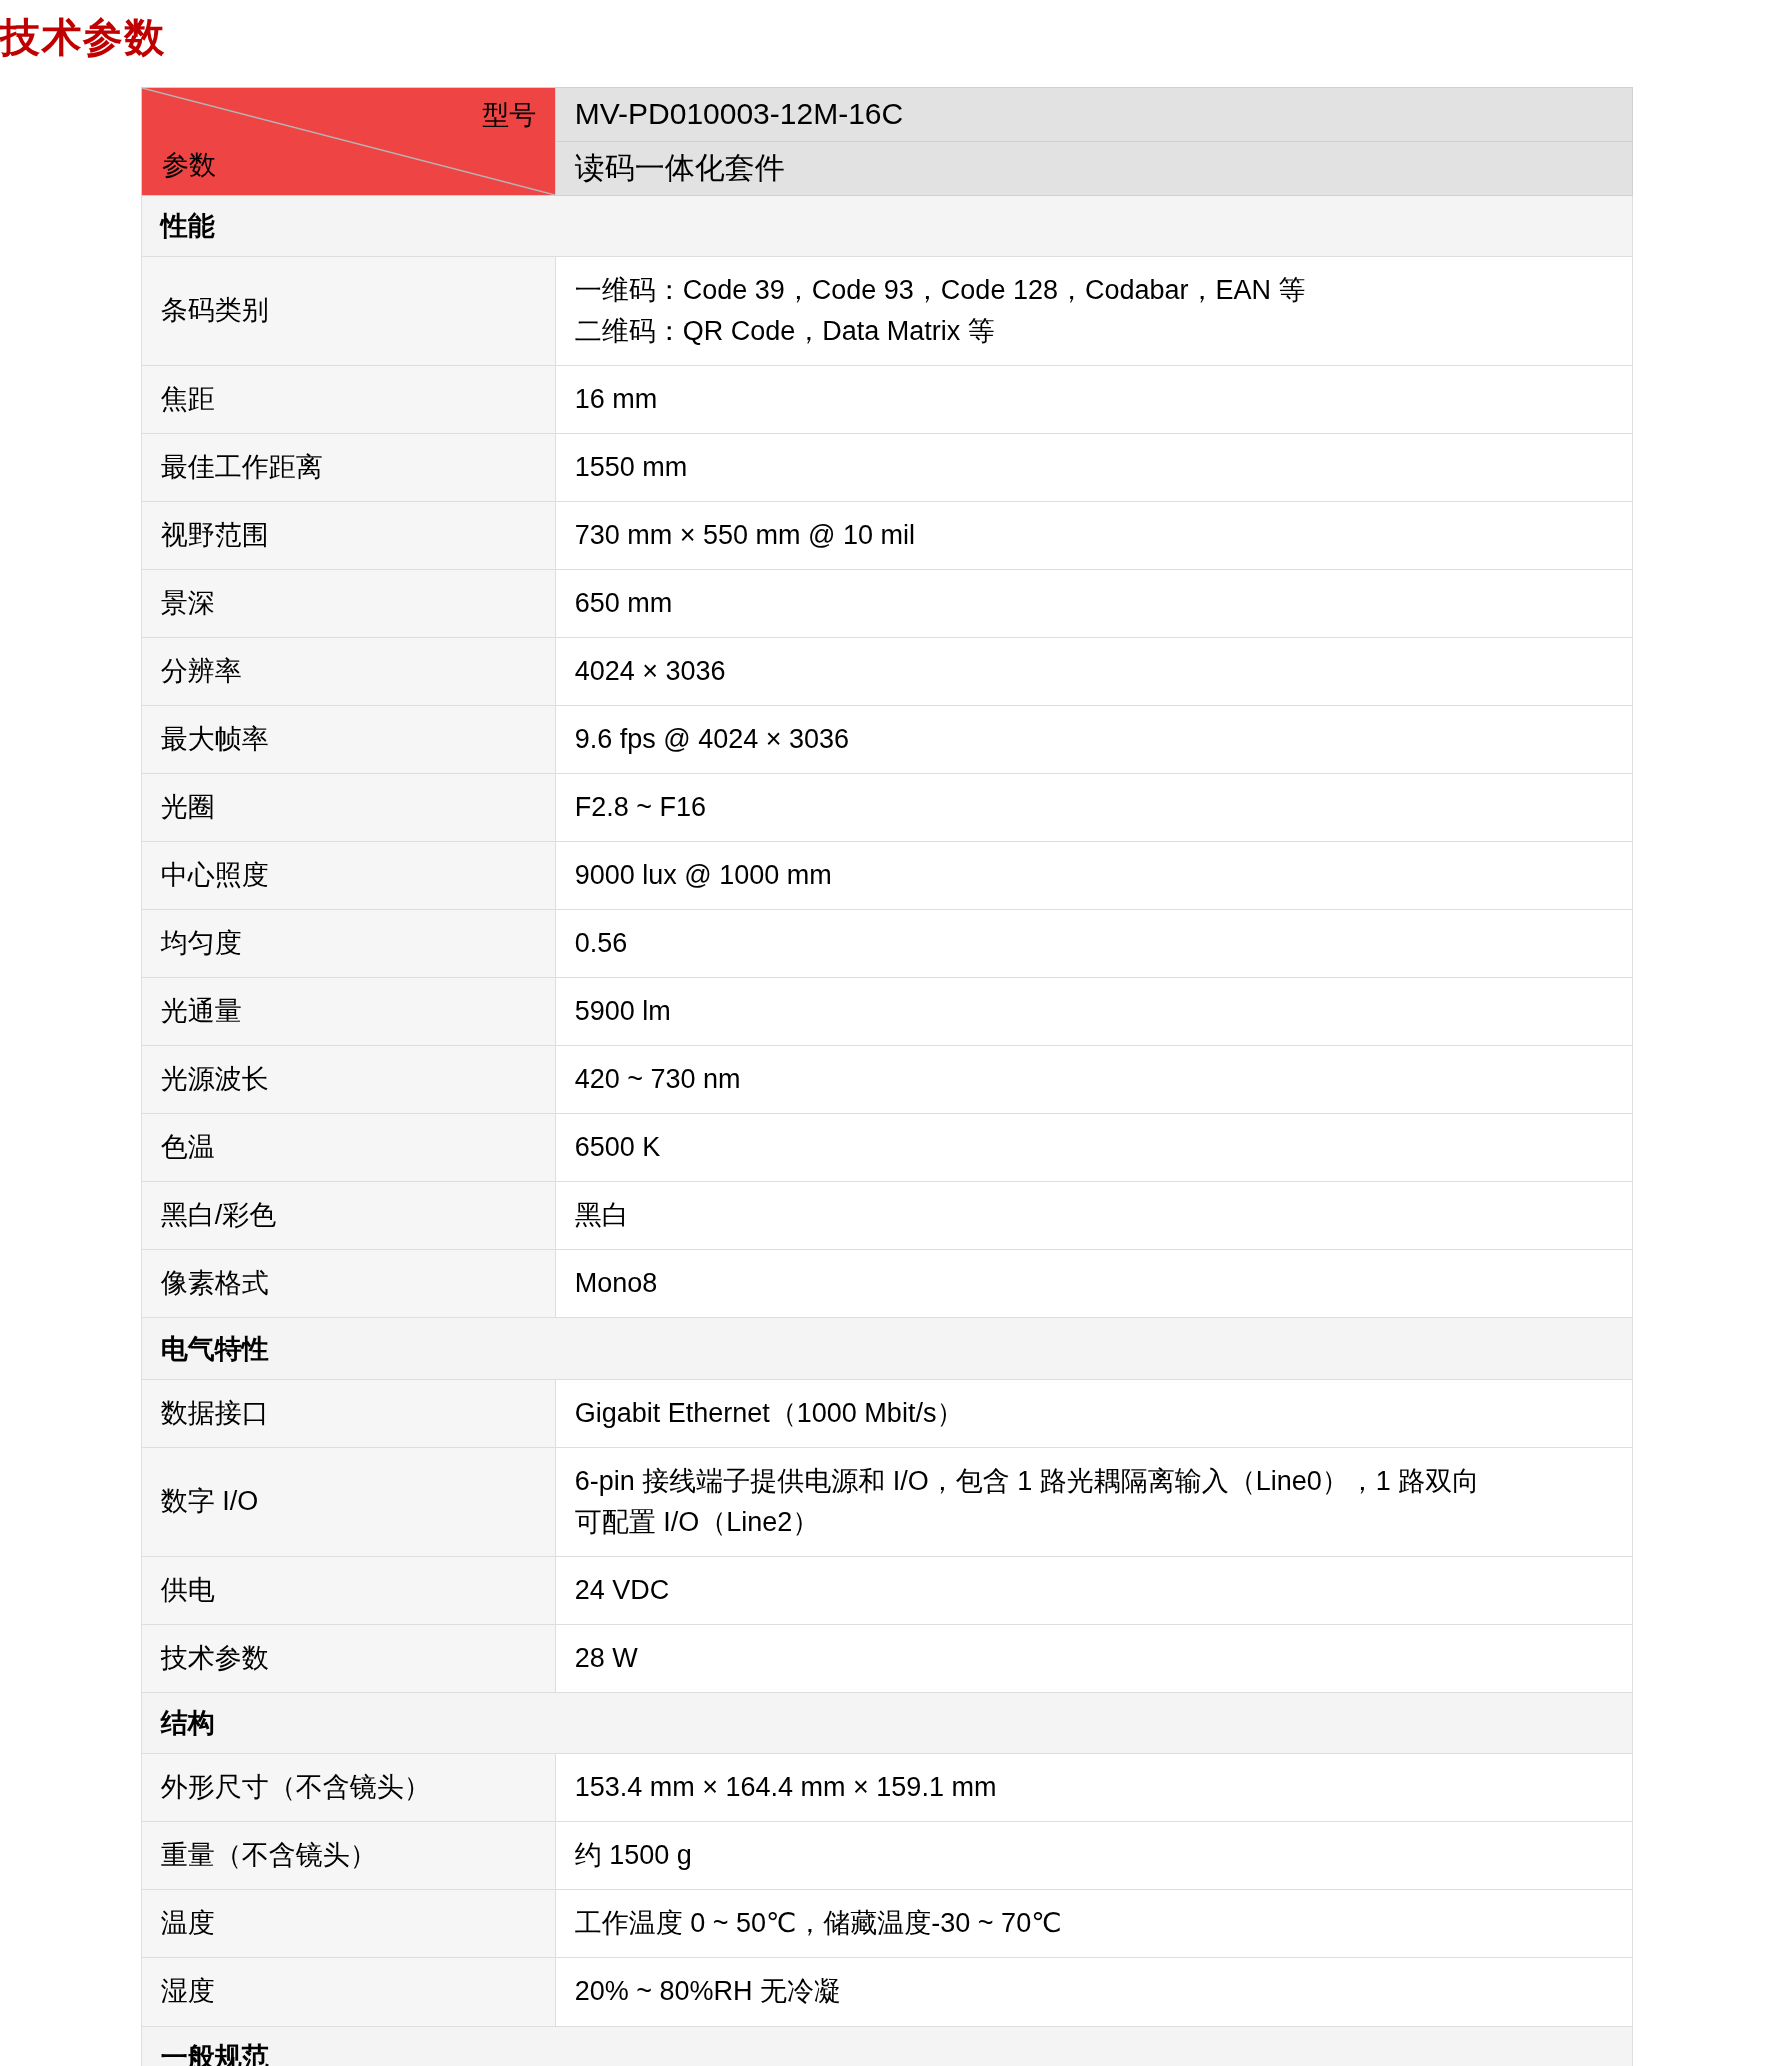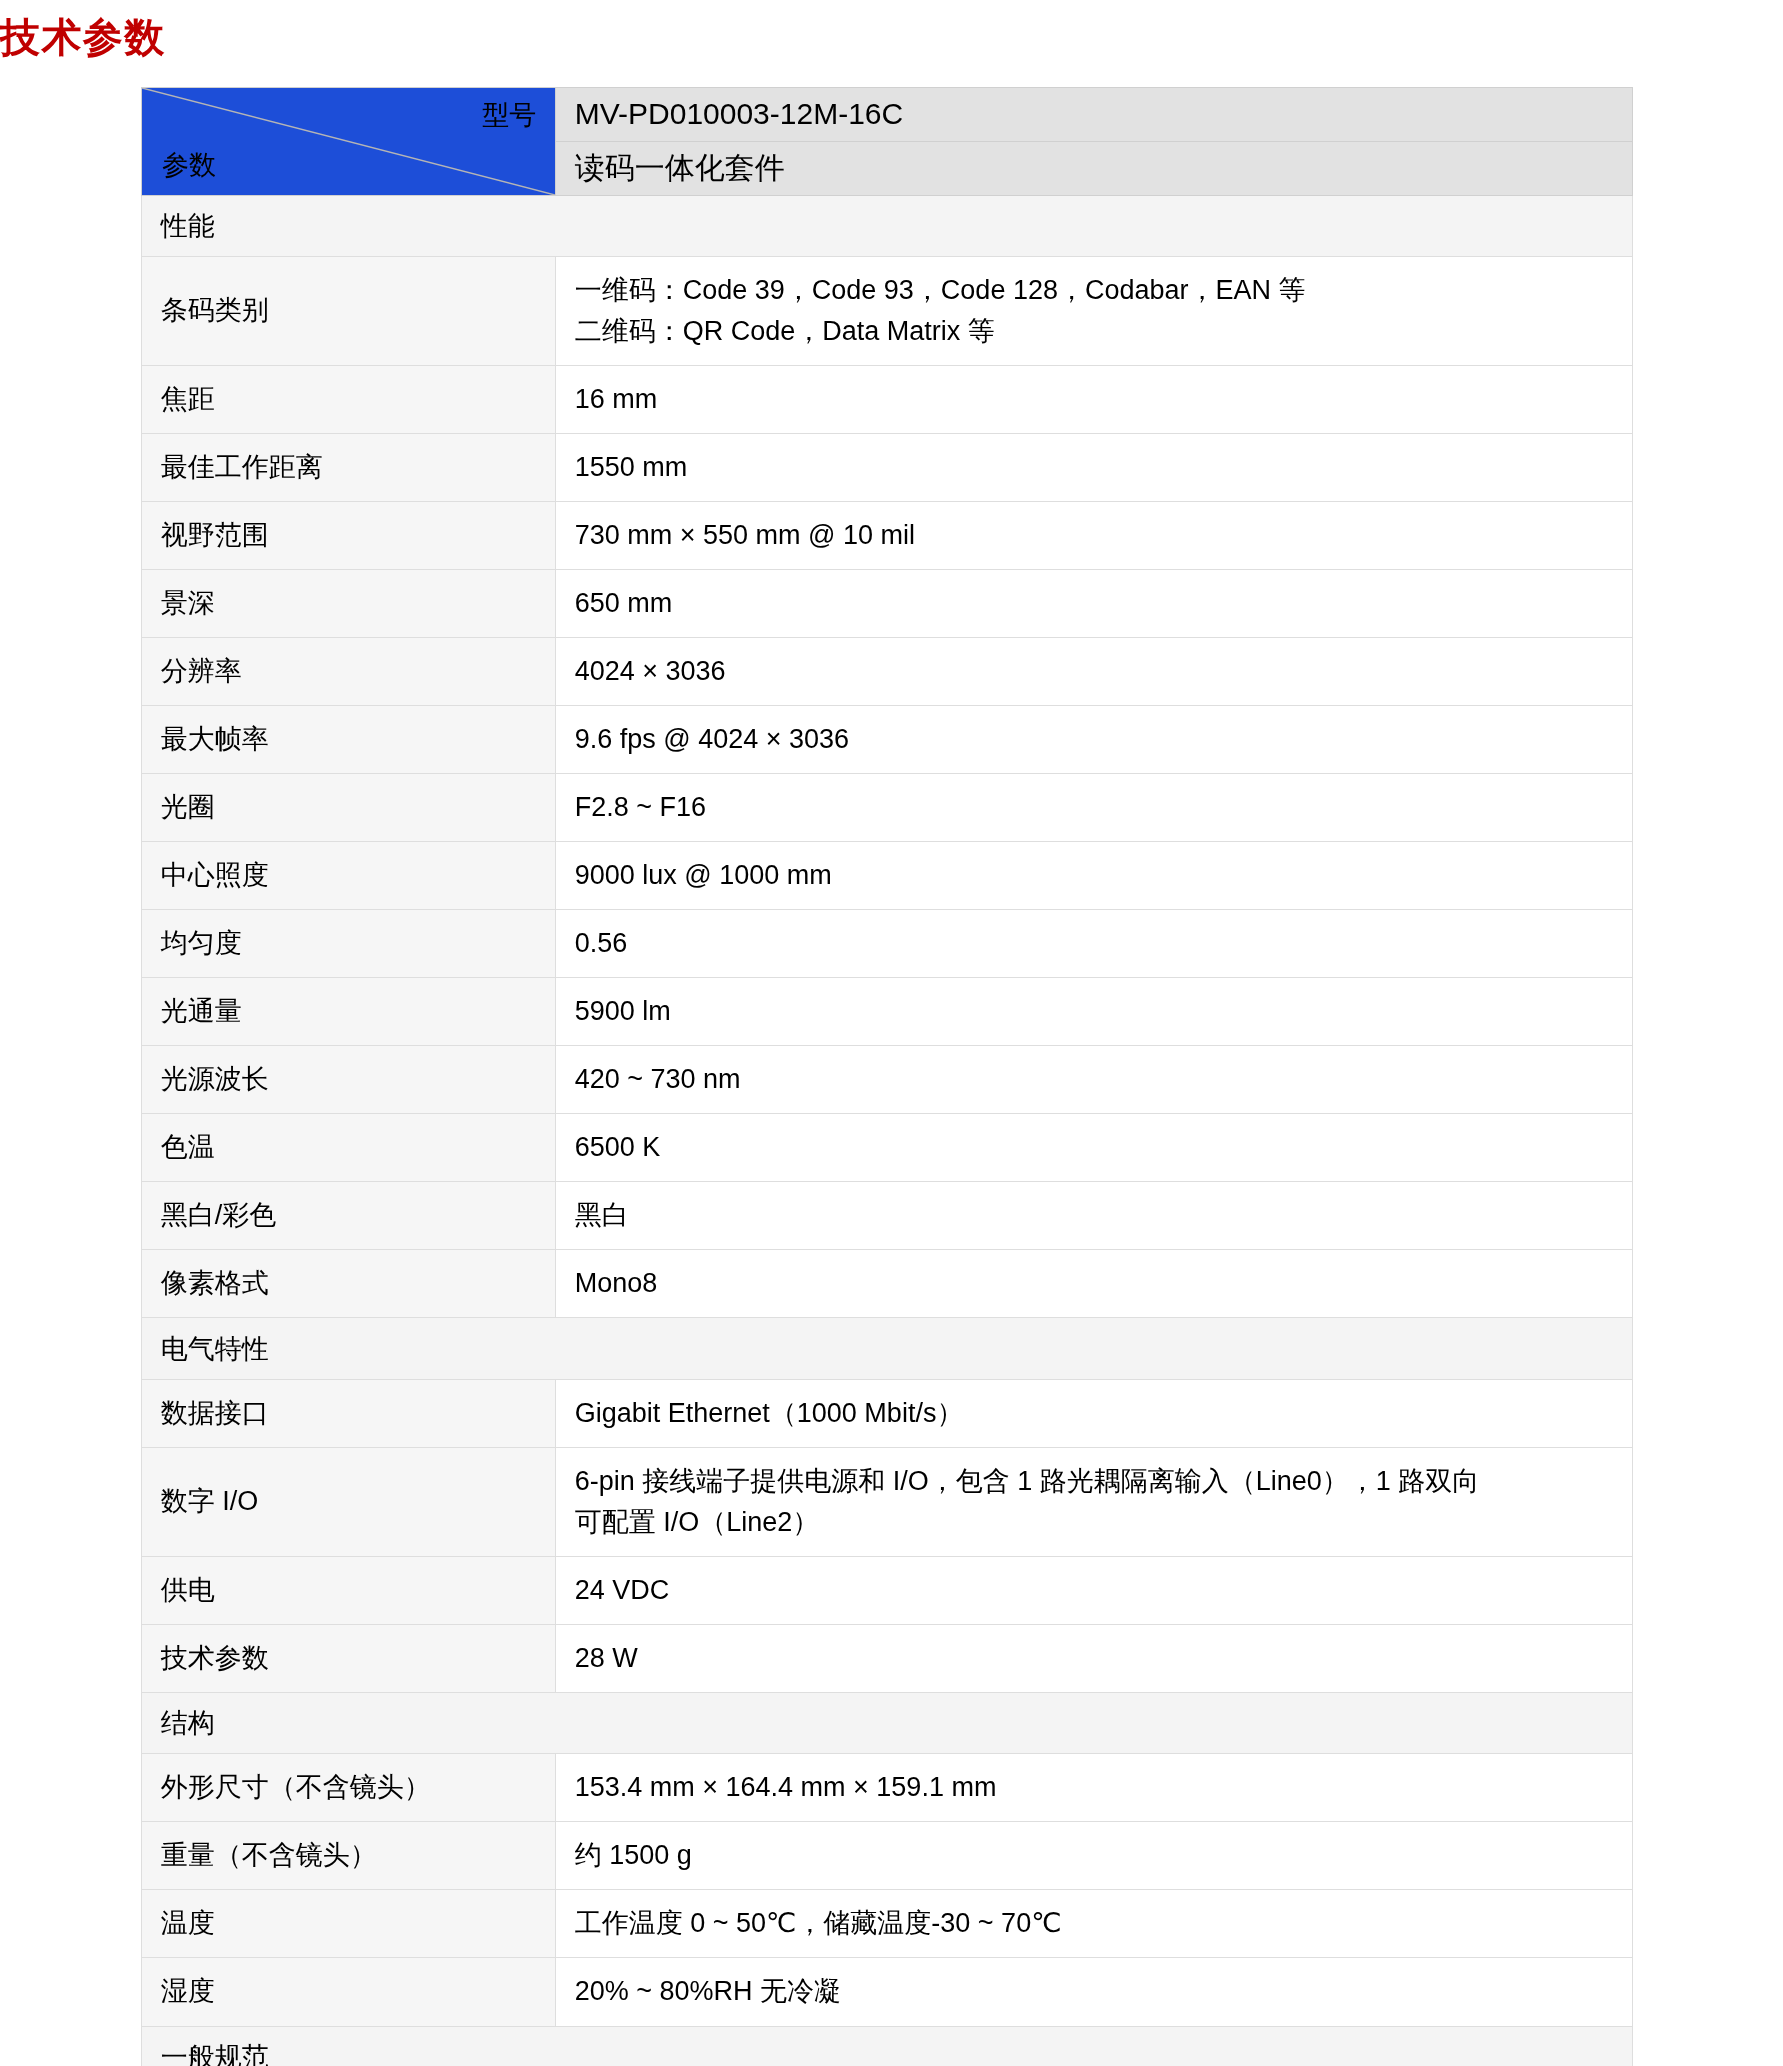--- a/index.html
+++ b/index.html
@@ -27,21 +27,21 @@
     width: 1491px;
     margin: 0 auto 0 141px;
     border-collapse: collapse;
     table-layout: fixed;
   }
 
   .spec-table col.c-label { width: 414px; }
   .spec-table col.c-value { width: 1077px; }
 
   .hdr-cell {
-    background: #1d4ed8;
+    background: #ef4444;
     border: 0.7px solid #d0d0d0;
     height: 108px;
     position: relative;
     padding: 0;
   }
   .hdr-diag {
     position: absolute;
     inset: 0;
     overflow: hidden;
   }
@@ -64,21 +64,21 @@
     border-left: 0.7px solid #d0d0d0;
     padding: 0 0 0 18.7px;
     font-size: 30px;
     height: 54px;
     vertical-align: middle;
   }
 
   .sec-row td {
     background: #f4f4f4;
     border: 0.7px solid #dedede;
-    font-weight: normal;
+    font-weight: bold;
     font-size: 27px;
     padding: 12.2px 0 12.2px 18.7px;
   }
 
   .spec-table td.lbl {
     background: #f6f6f6;
     border: 0.7px solid #dedede;
     font-size: 27px;
     padding: 13px 8.6px 13px 18.7px;
     vertical-align: middle;

